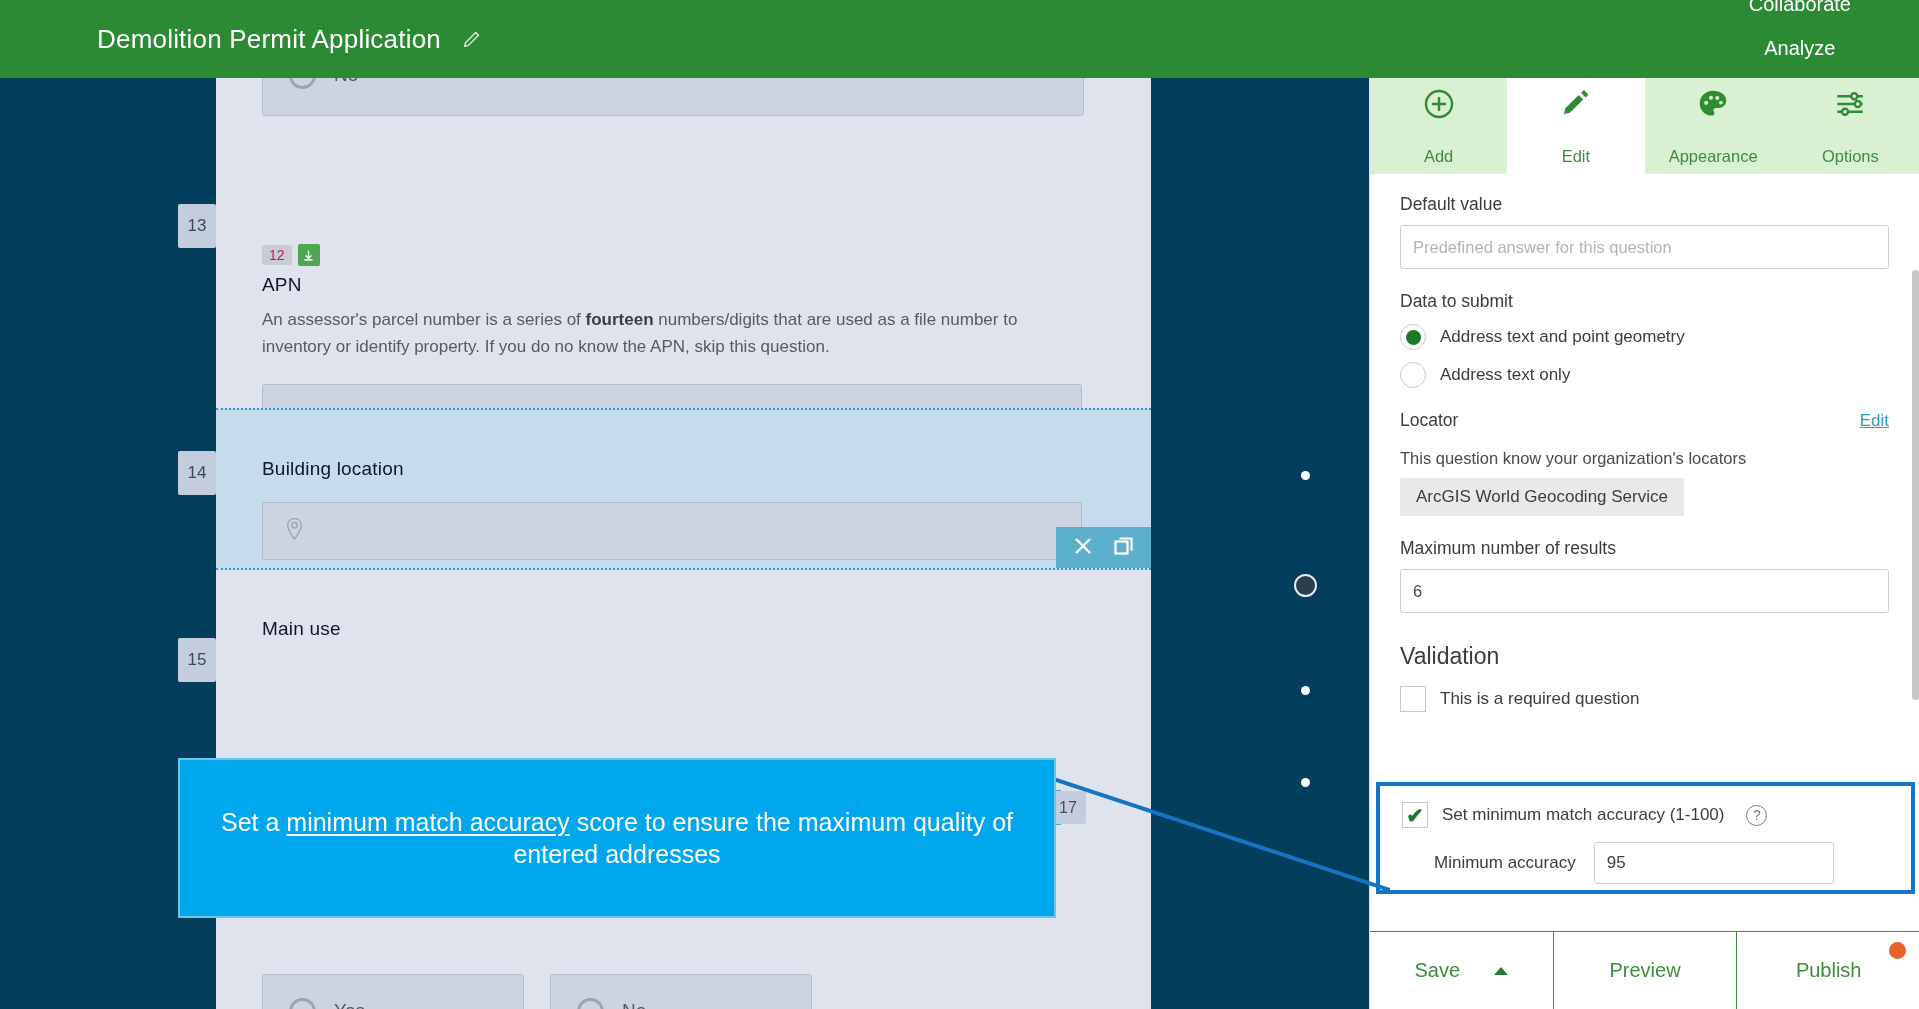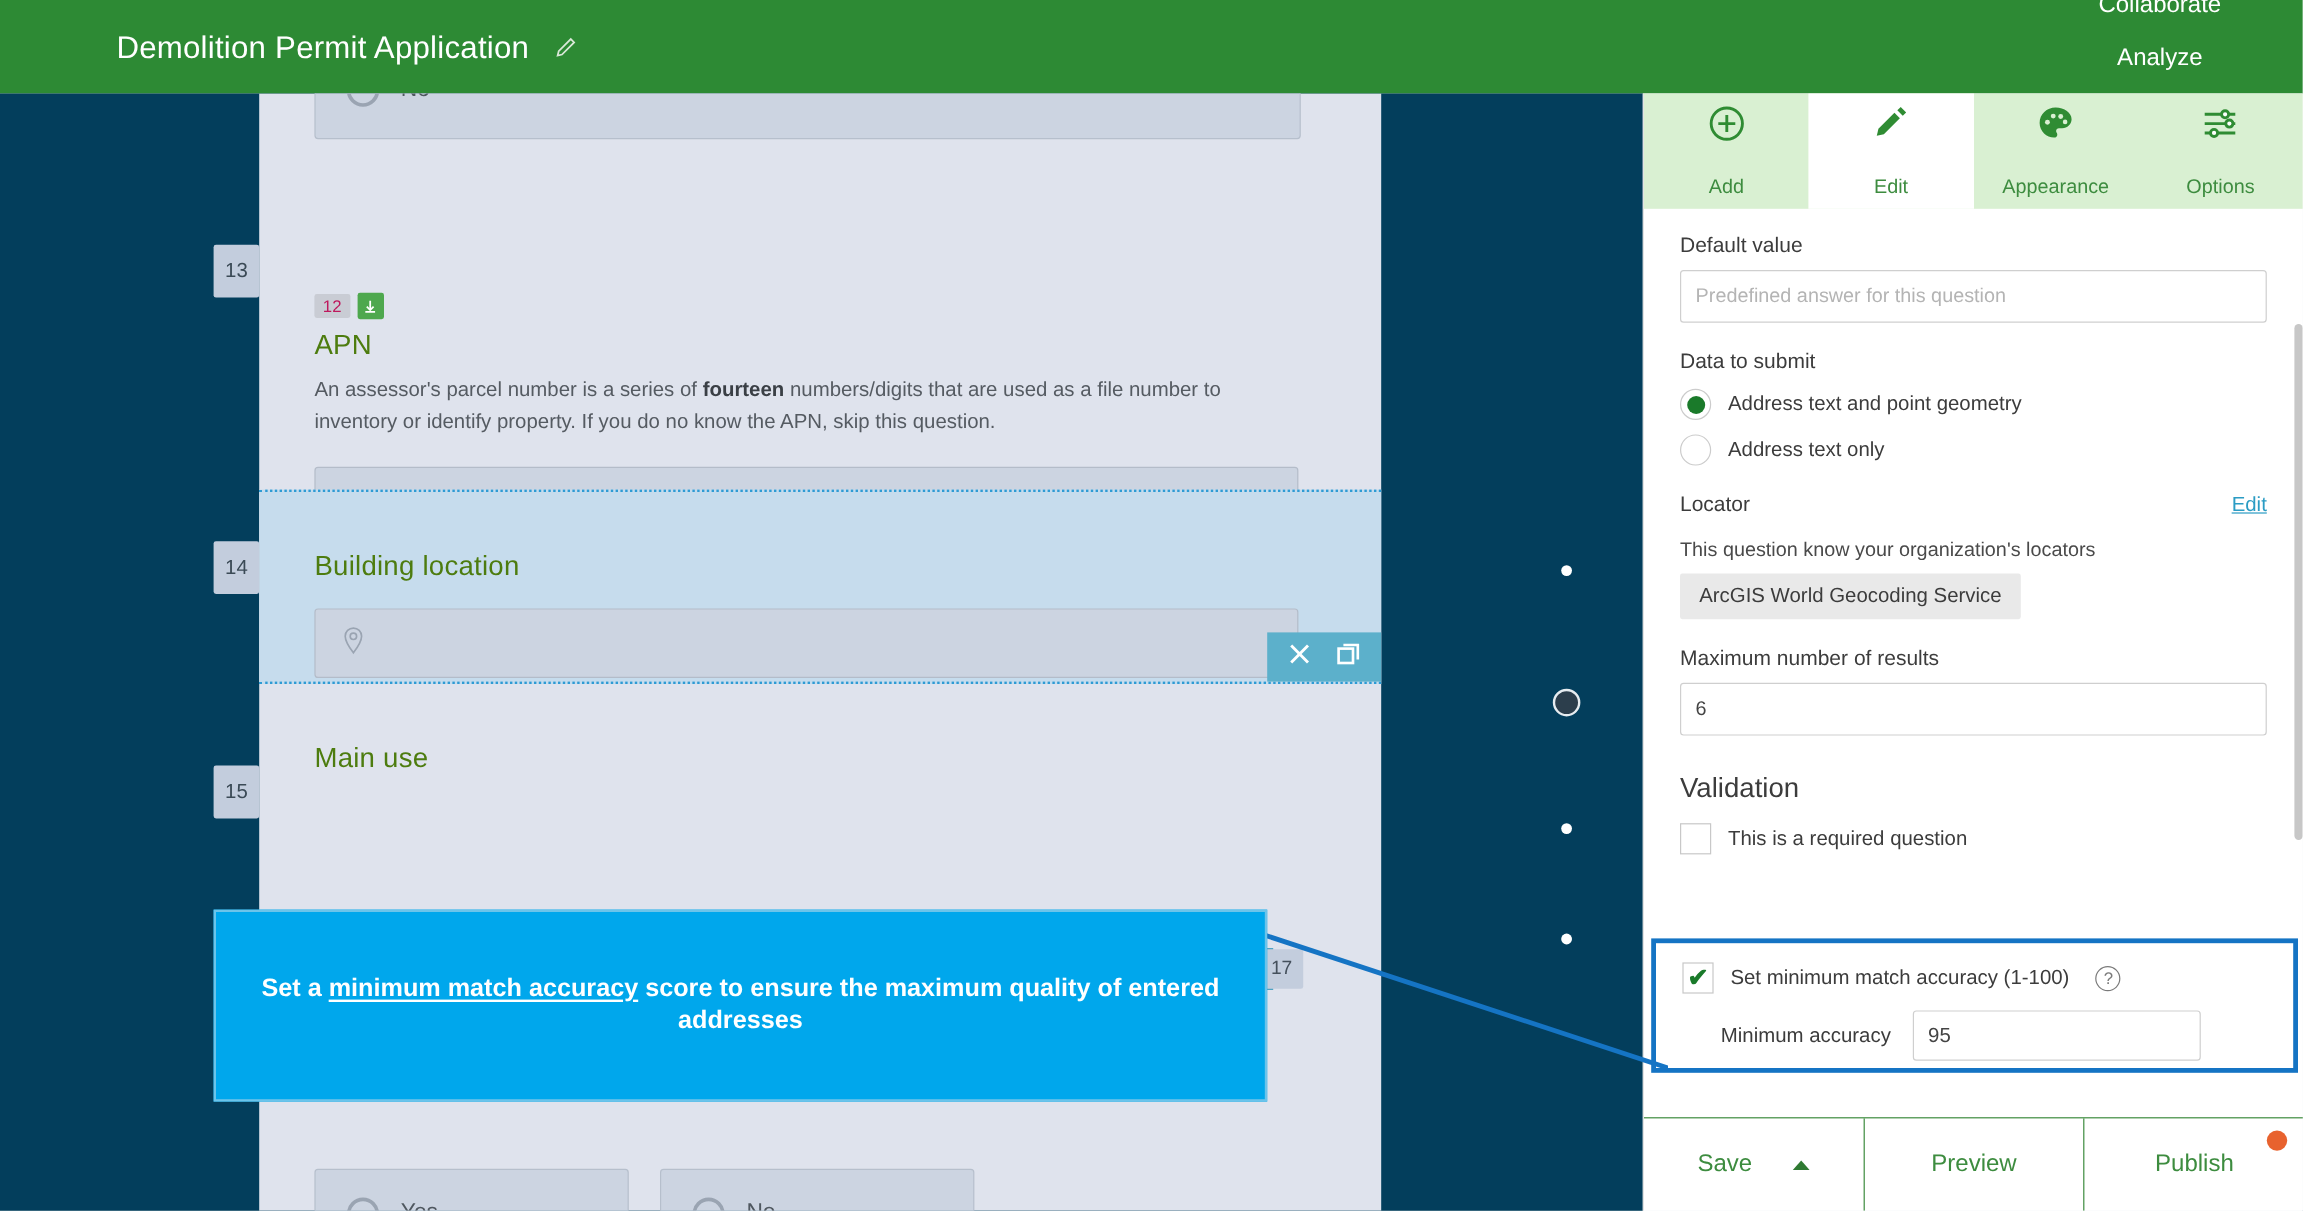--- a/index.html
+++ b/index.html
@@ -53,21 +53,21 @@
   .qblock { position: absolute; left: 0; width: 935px; }
 
   .inline-tag { display: flex; align-items: center; gap: 6px; margin-bottom: 8px; }
   .tag-num {
     background: #c9ccd4; color: #be185d; font-size: 14px; padding: 2px 7px; border-radius: 2px;
   }
   .tag-arrow {
     background: #4ea84e; width: 22px; height: 22px; border-radius: 2px;
     display: flex; align-items: center; justify-content: center;
   }
-  .q-title { font-size: 23px; color: #4d7c0f; font-weight: 400; letter-spacing: .2px; }
+  .q-title { font-size: 19px; color: #0f172a; font-weight: 400; letter-spacing: .2px; }
   .q-hint { font-size: 17px; color: #555b62; line-height: 1.6; margin-top: 10px; max-width: 790px; }
   .q-hint b { font-weight: 700; color: #3a3f45; }
   .q-input {
     margin-top: 24px; width: 820px; height: 52px;
     background: #ccd4e1; border: 1px solid #b4bcc9; border-radius: 3px;
   }
   .opt-row { display: flex; gap: 26px; margin-top: 16px; }
   .opt-card {
     width: 262px; height: 74px; background: #ccd4e1; border: 1px solid #b6bfcc;
     border-radius: 3px; display: flex; align-items: center; padding-left: 26px; gap: 18px;
@@ -110,21 +110,21 @@
   }
 
   
   .callout {
     position: absolute; left: 178px; top: 758px; width: 878px; height: 160px;
     background: #00a7ec; border: 2px solid #6cc4ea;
     display: flex; align-items: center; justify-content: center;
     text-align: center; z-index: 40;
   }
   .callout-text {
-    color: #ffffff; font-size: 21px; line-height: 1.28; padding: 0 18px; font-weight: 700;
+    color: #ffffff; font-size: 25px; line-height: 1.28; padding: 0 18px; font-weight: 400;
   }
   .callout-text u { text-decoration: underline; text-underline-offset: 3px; }
   .leader {
     position: absolute; z-index: 39; left: 1050px; top: 760px;
     width: 340px; height: 160px; pointer-events: none;
   }
 
   
   .panel {
     position: absolute; top: 78px; left: 1369px; width: 550px; height: 931px;

